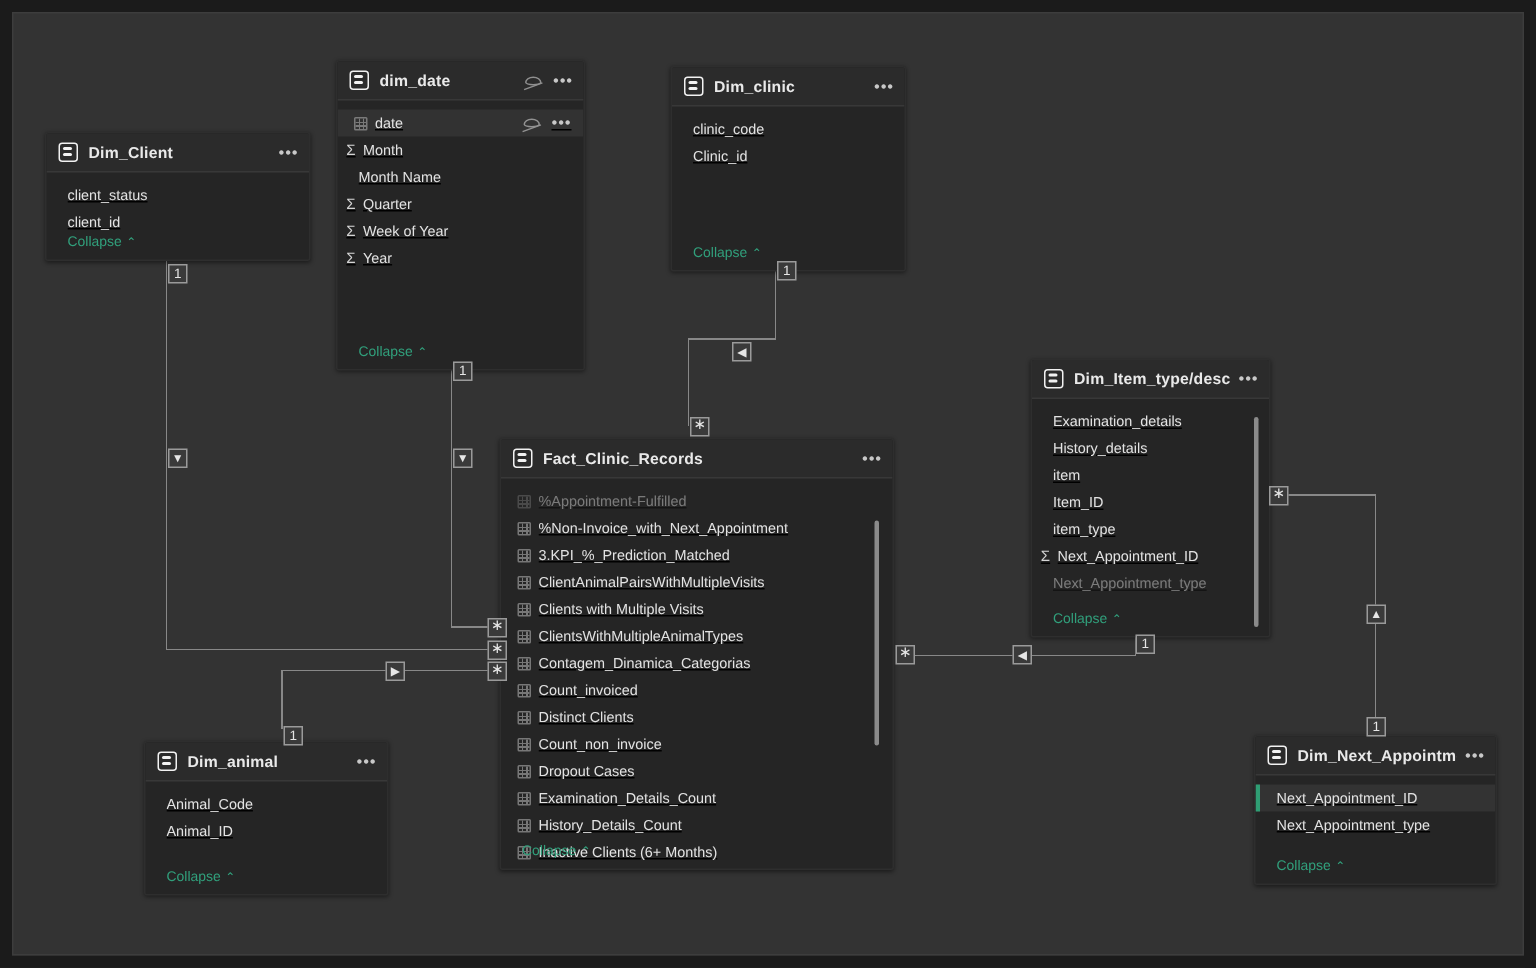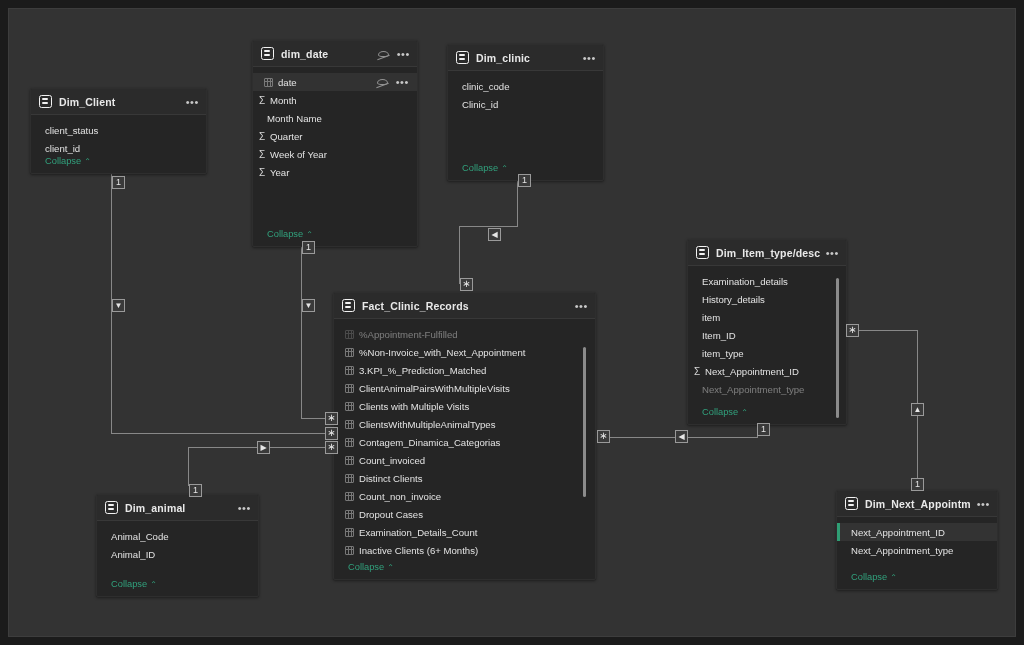--- a/index.html
+++ b/index.html
@@ -152,20 +152,21 @@
   .dots {
     color: #c8c8c8;
     font-size: 11px;
     line-height: 6px;
     letter-spacing: 0.6px;
   }
 
   .tbl-body {
     position: relative;
     padding: 6px 0 0 0;
+    text-decoration: underline;
   }
   .fld {
     display: flex;
     align-items: center;
     height: 18px;
     padding: 0 8px 0 14px;
     box-sizing: border-box;
     color: #e3e3e3;
     font-size: 9.6px;
     white-space: nowrap;
@@ -277,21 +278,21 @@
           <div class="tbl-body">
             <div class="fld">
               <span class="fld-label">client_status</span>
             </div>
             <div class="fld">
               <span class="fld-label">client_id</span>
             </div>
           </div>
           <div class="collapse">Collapse<span class="chev">⌃</span></div>
         </div>
-        <div class="tbl" style="left: 215px; top: 31px; width: 166px; height: 207px; margin-left: 28px;">
+        <div class="tbl" style="left: 215px; top: 31px; width: 166px; height: 207px;">
           <div class="tbl-head">
             <span class="tbl-icon"></span>
             <span class="tbl-title">dim_date</span>
             <span class="hdr-actions">
               <span class="eye-icon"></span>
               <span class="dots">•••</span>
             </span>
           </div>
           <div class="tbl-body">
             <div class="fld highlighted">
@@ -392,20 +393,24 @@
             <div class="fld">
               <span class="measure-icon"></span>
               <span class="fld-label">Dropout Cases</span>
             </div>
             <div class="fld">
               <span class="measure-icon"></span>
               <span class="fld-label">Examination_Details_Count</span>
             </div>
             <div class="fld">
               <span class="measure-icon"></span>
+              <span class="fld-label">History_Details_Count</span>
+            </div>
+            <div class="fld">
+              <span class="measure-icon"></span>
               <span class="fld-label">Inactive Clients (6+ Months)</span>
             </div>
           </div>
           <div class="vscroll" style="top: 54px; height: 150px; right: 9px;"></div>
           <div class="collapse">Collapse<span class="chev">⌃</span></div>
         </div>
         <div class="tbl" style="left: 678px; top: 230px; width: 160px; height: 186px;">
           <div class="tbl-head">
             <span class="tbl-icon"></span>
             <span class="tbl-title">Dim_Item_type/descript...</span>

